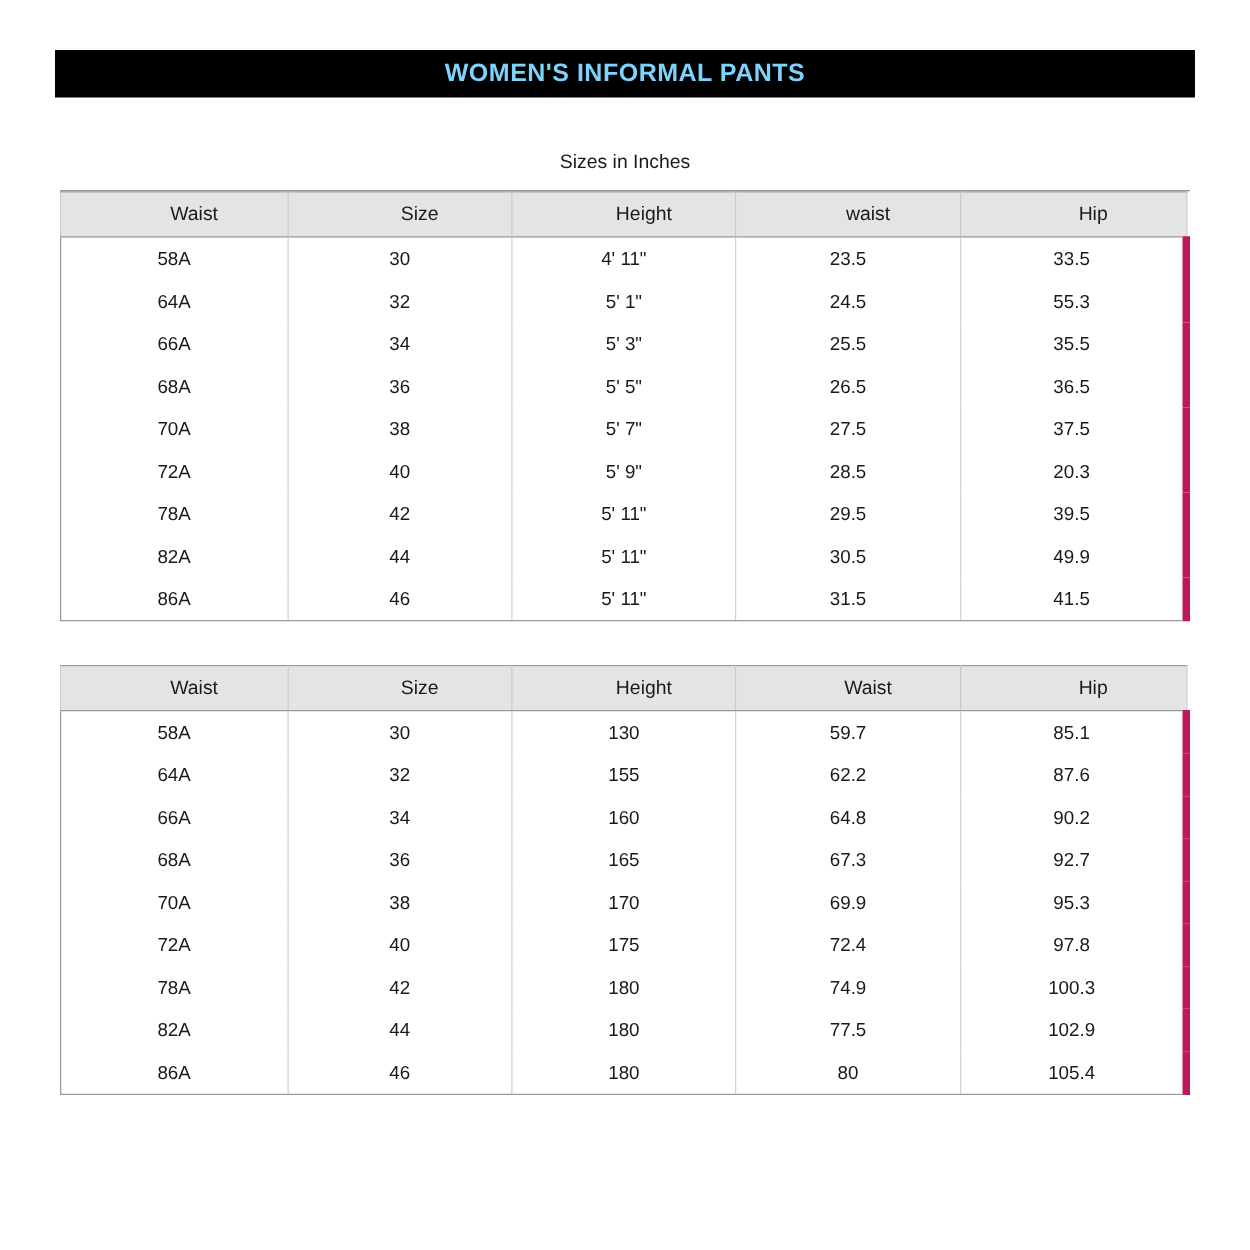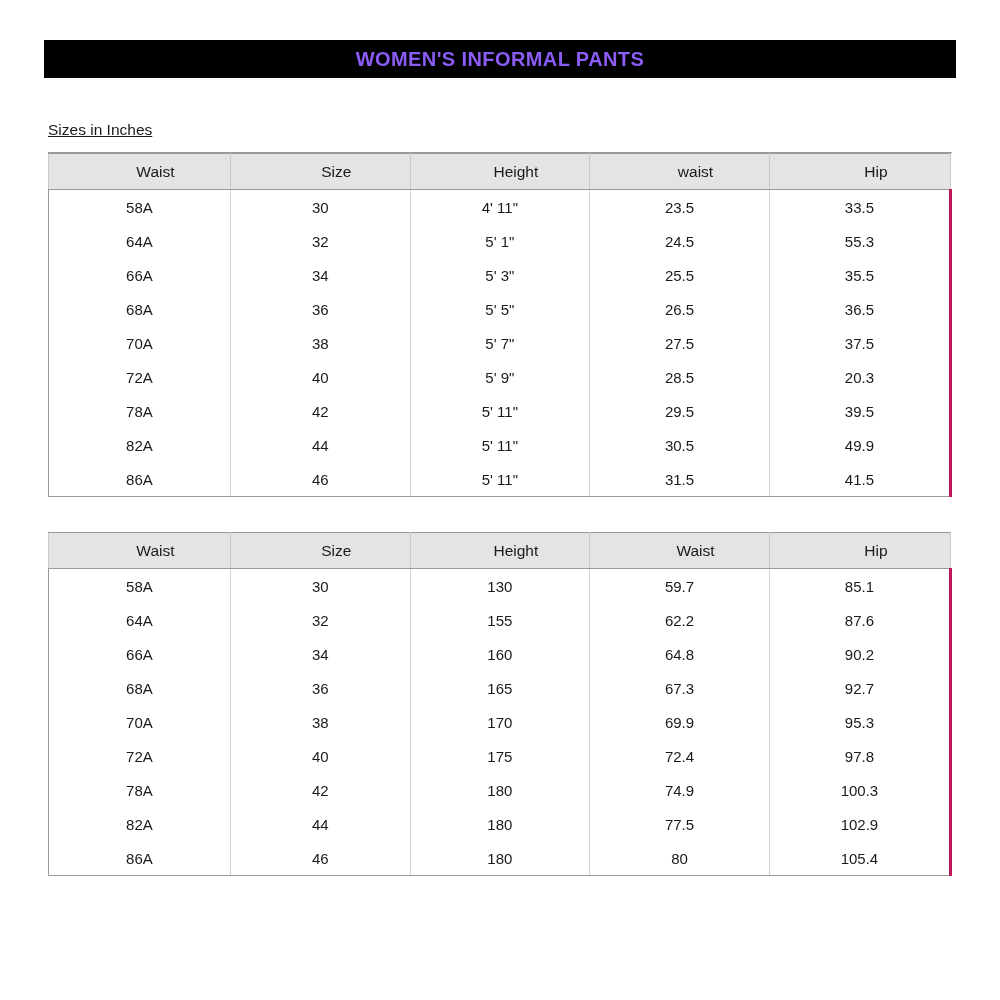--- a/index.html
+++ b/index.html
@@ -21,21 +21,21 @@
     box-sizing: border-box;
     padding: 0;
   }
   .title-bar {
     position: absolute;
     left: 44px;
     top: 40px;
     width: 912px;
     height: 38px;
     background: #000000;
-    color: #8b5cf6;
+    color: #7dd3fc;
     display: flex;
     align-items: center;
     justify-content: center;
   }
   .title-bar .title-text {
     font-size: 20px;
     font-weight: bold;
     letter-spacing: 0.4px;
   }
   .size-table {
@@ -50,22 +50,21 @@
   #table-inches { top: 109px; }
   #table-cm { top: 532px; }
 
   .size-table caption {
     caption-side: top;
     font-size: 15.5px;
     color: #1a1a1a;
     padding: 12px 0 13px 0;
     border-bottom: 1px solid #9a9a9a;
     background: #ffffff;
-    text-align: left;
-    text-decoration: underline;
+    text-align: center;
   }
   .size-table th,
   .size-table td {
     border: 1px solid #c9c9c9;
     text-align: center;
     font-size: 15px;
     font-weight: normal;
     color: #1a1a1a;
     height: 34px;
     padding: 0;
@@ -79,21 +78,21 @@
     padding-left: 32px;
   }
   .size-table tbody td {
     border-left: 1px solid #d2d2d2;
     border-right: 1px solid #d2d2d2;
     border-top: none;
     border-bottom: none;
     background: #ffffff;
   }
   .size-table tbody tr td:first-child { border-left: 1px solid #9a9a9a; }
-  .size-table tbody tr td:last-child { border-right: 3px solid #be185d; }
+  .size-table tbody tr td:last-child { border-right: 6px solid #be185d; }
   .size-table tbody tr:last-child td { border-bottom: 1px solid #9a9a9a; }
   .col-0 { width: 20.2%; }
   .col-1 { width: 19.9%; }
   .col-2 { width: 19.9%; }
   .col-3 { width: 19.9%; }
   .col-4 { width: 20.1%; }
 </style>
 </head>
 <body>
 

